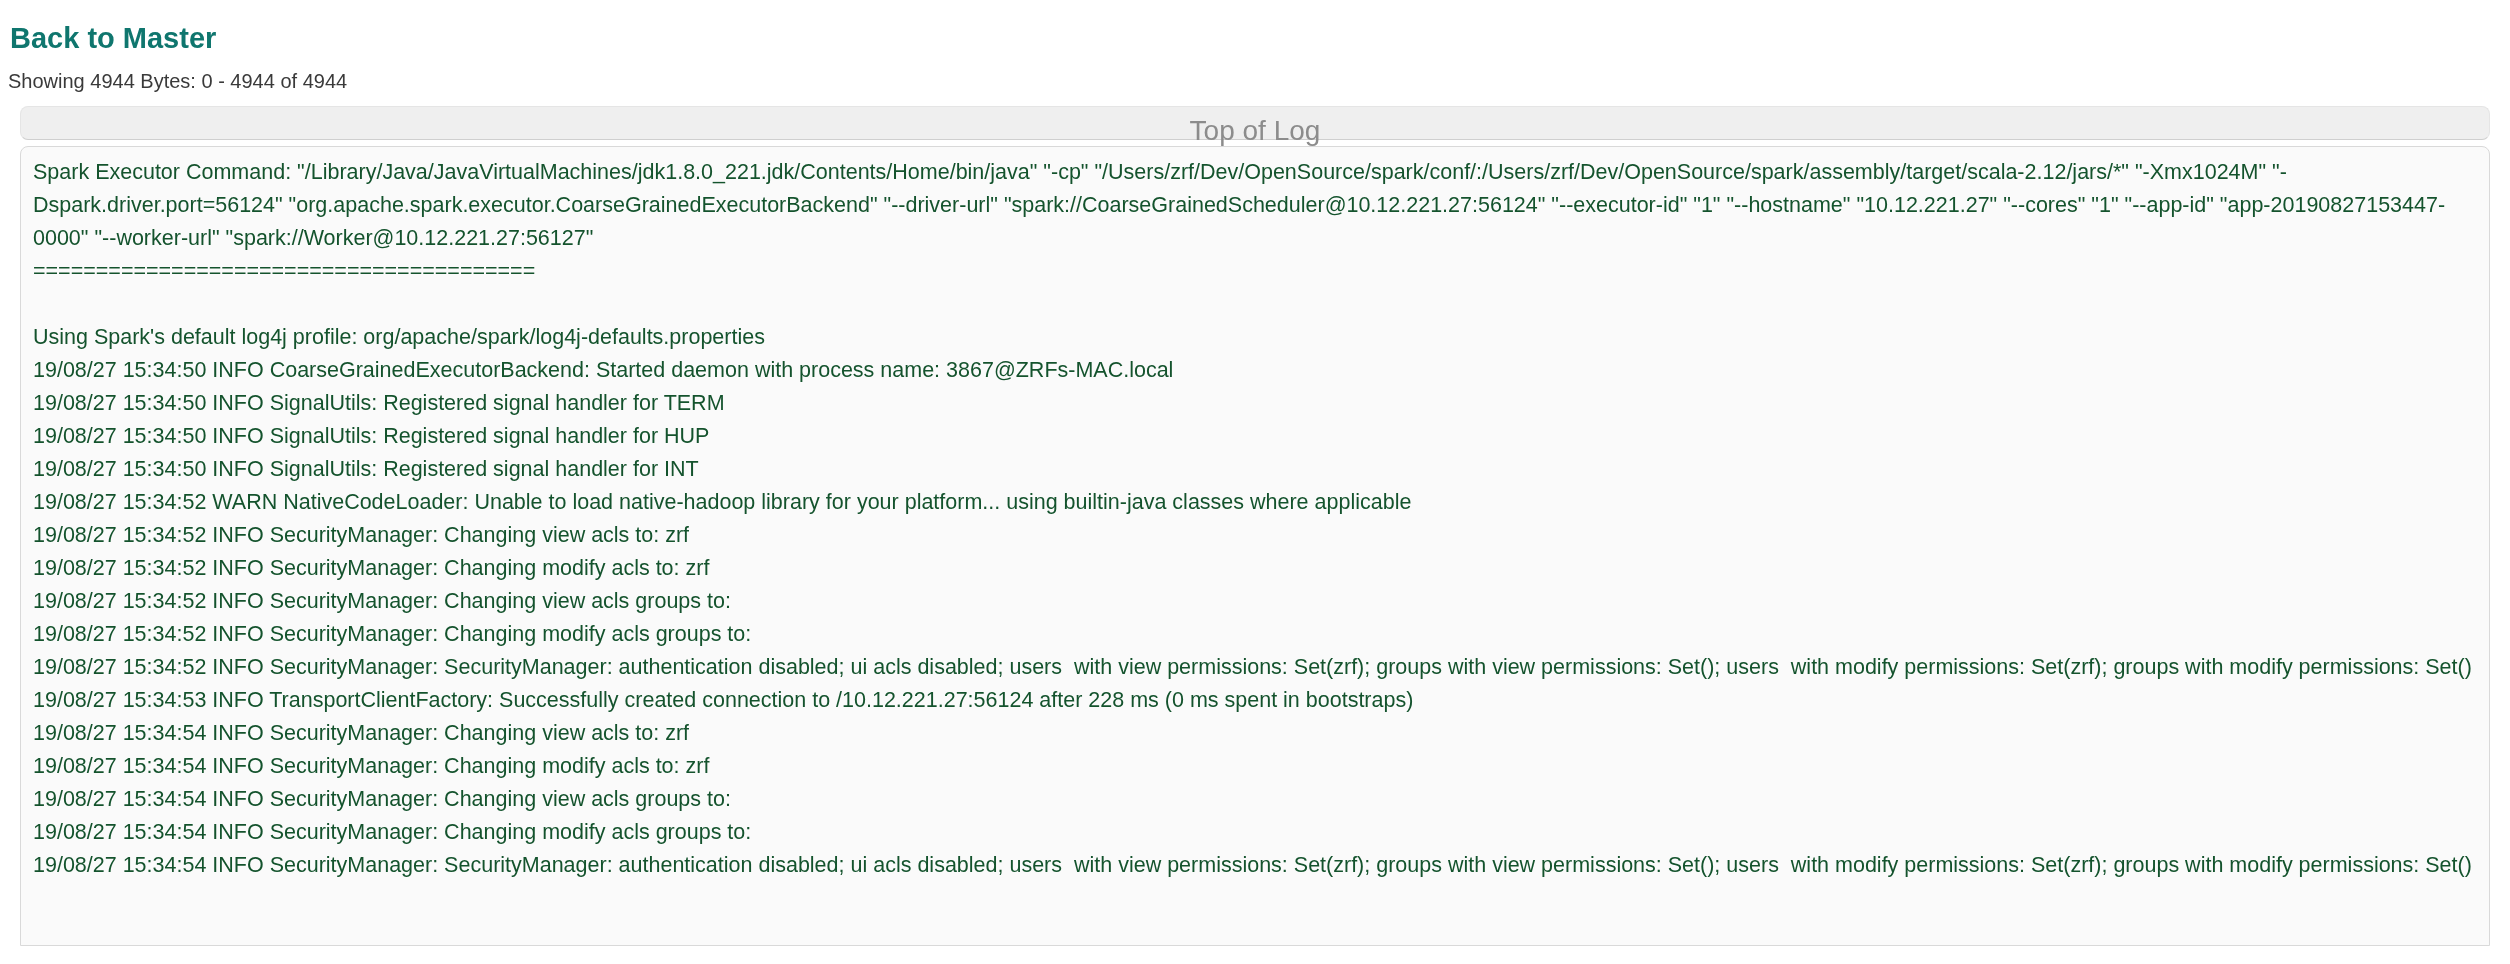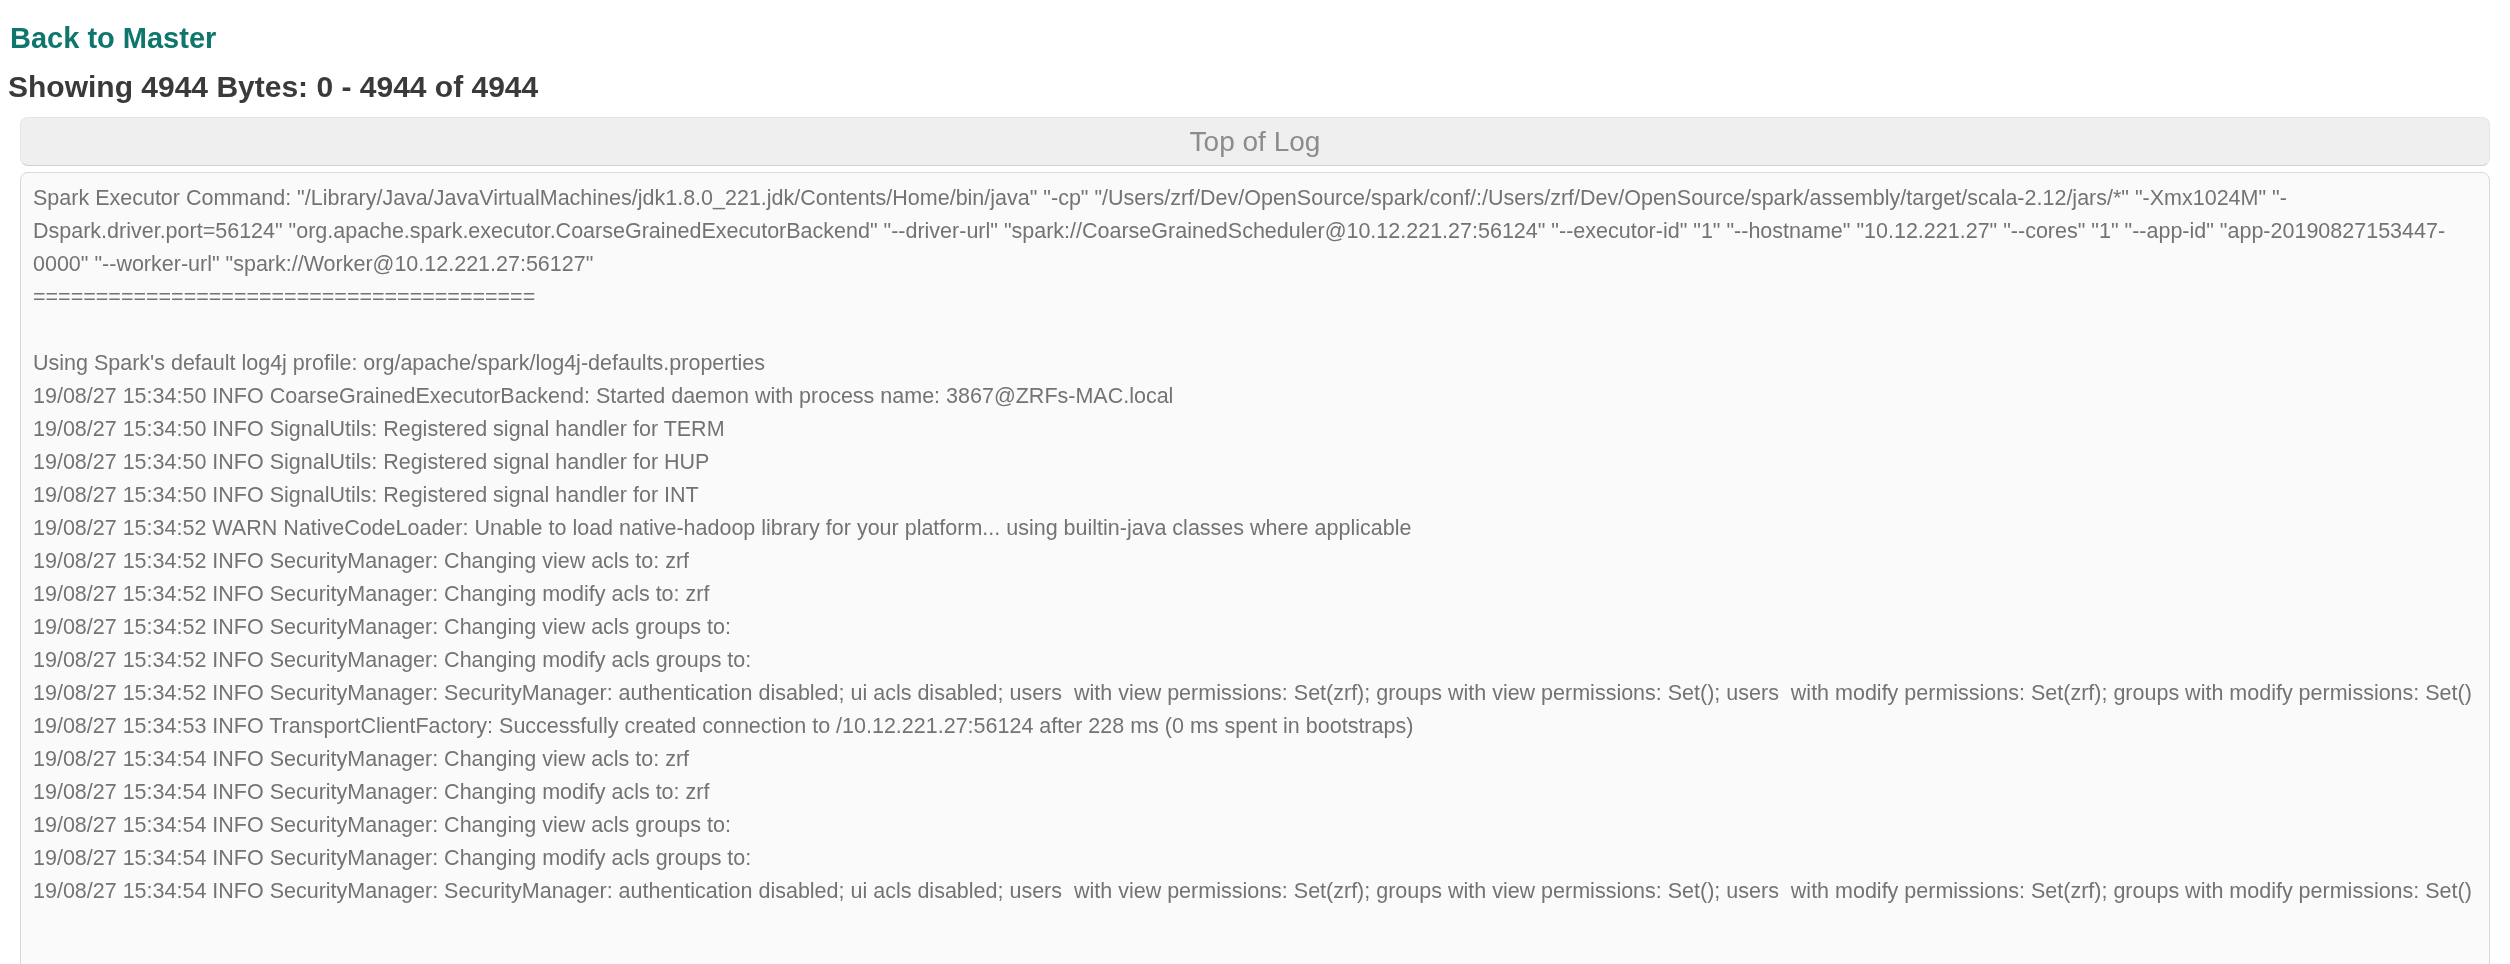--- a/index.html
+++ b/index.html
@@ -22,28 +22,28 @@
     display: inline-block;
     margin: 22px 0 0 10px;
     font-size: 29px;
     font-weight: 600;
     color: #0f766e;
     text-decoration: none;
     cursor: pointer;
   }
   .byte-range {
     margin: 15px 0 0 8px;
-    font-size: 30px;
-    font-weight: 700;
+    font-size: 20px;
+    font-weight: 400;
     color: #3a3a3a;
   }
   .log-header {
     box-sizing: border-box;
     margin: 13px 20px 0 20px;
-    height: 49px;
+    height: 34px;
     line-height: 47px;
     text-align: center;
     font-size: 28px;
     color: #8c8c8c;
     background: #efefef;
     border: 1px solid #e5e5e5;
     border-bottom-color: #cfcfcf;
     border-radius: 8px;
   }
   .log-box {
@@ -54,21 +54,21 @@
     border-radius: 8px 8px 0 0;
     background: #fafafa;
     padding: 9px 12px;
     overflow: hidden;
   }
   .log-text {
     margin: 0;
     font-family: "Liberation Sans", "DejaVu Sans", sans-serif;
     font-size: 21.5px;
     line-height: 33px;
-    color: #737373;
+    color: #14532d;
     white-space: pre-wrap;
     overflow-wrap: break-word;
   }
 </style>
 </head>
 <body>
 
 <div class="page">
 
   <a class="back-link" href="#">Back to Master</a>

